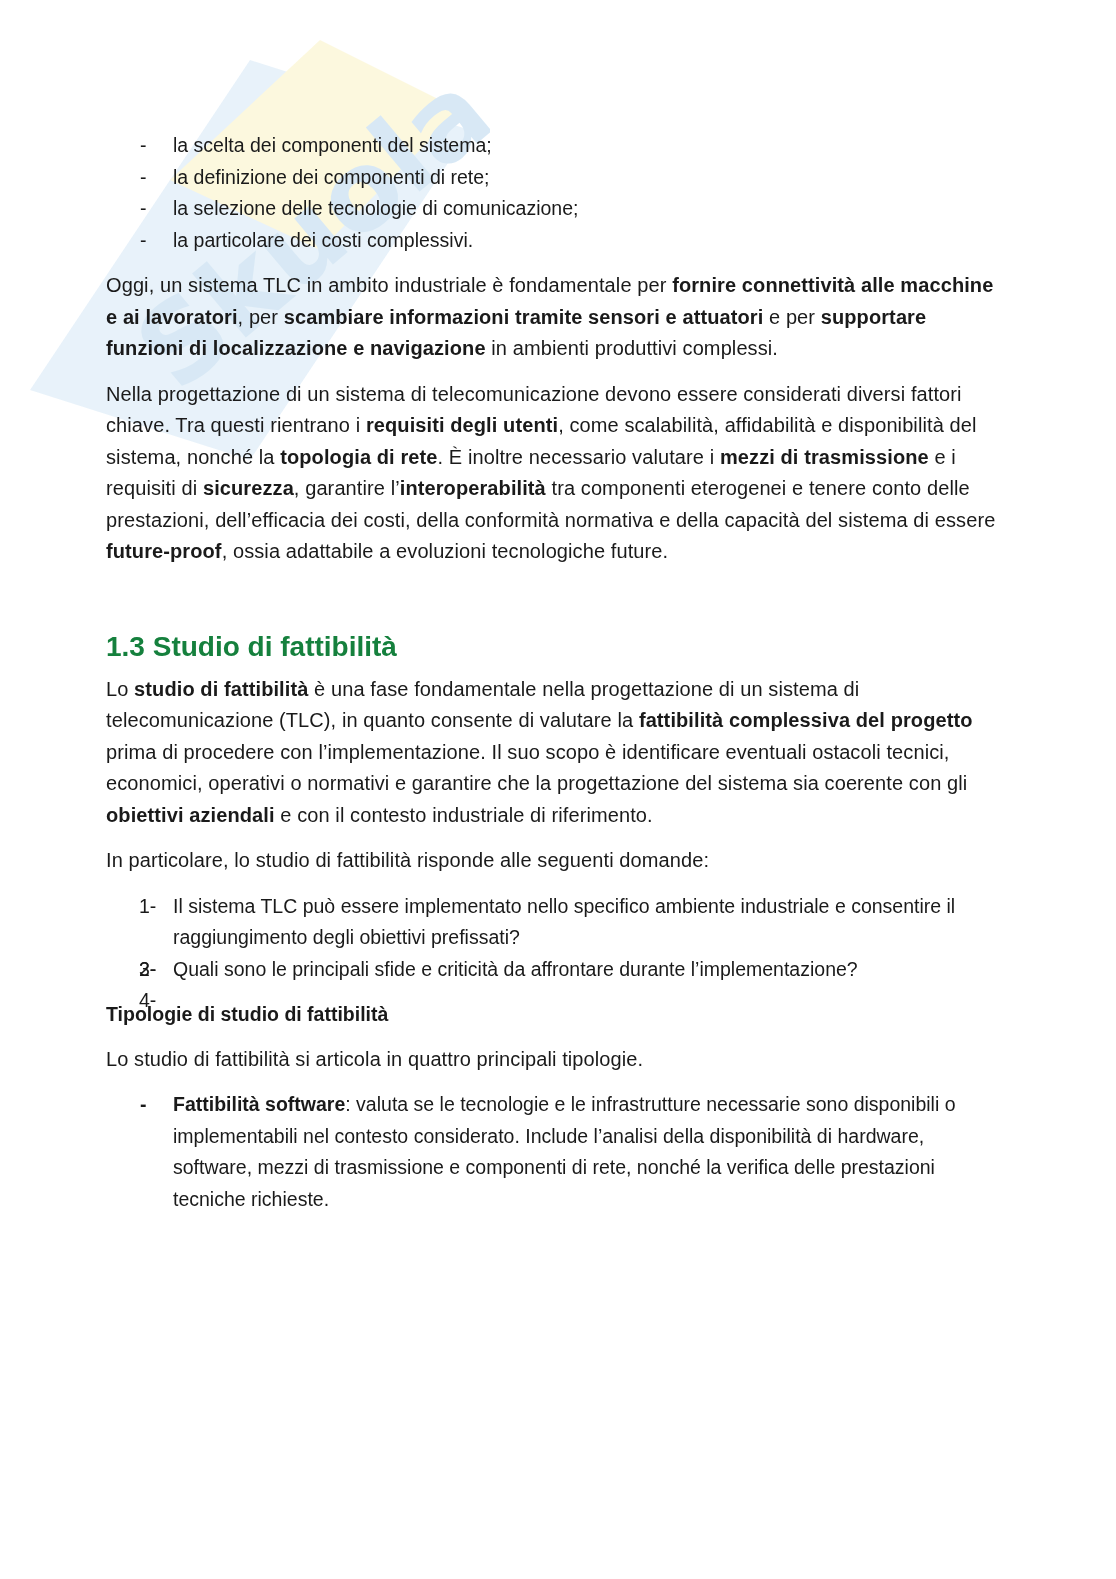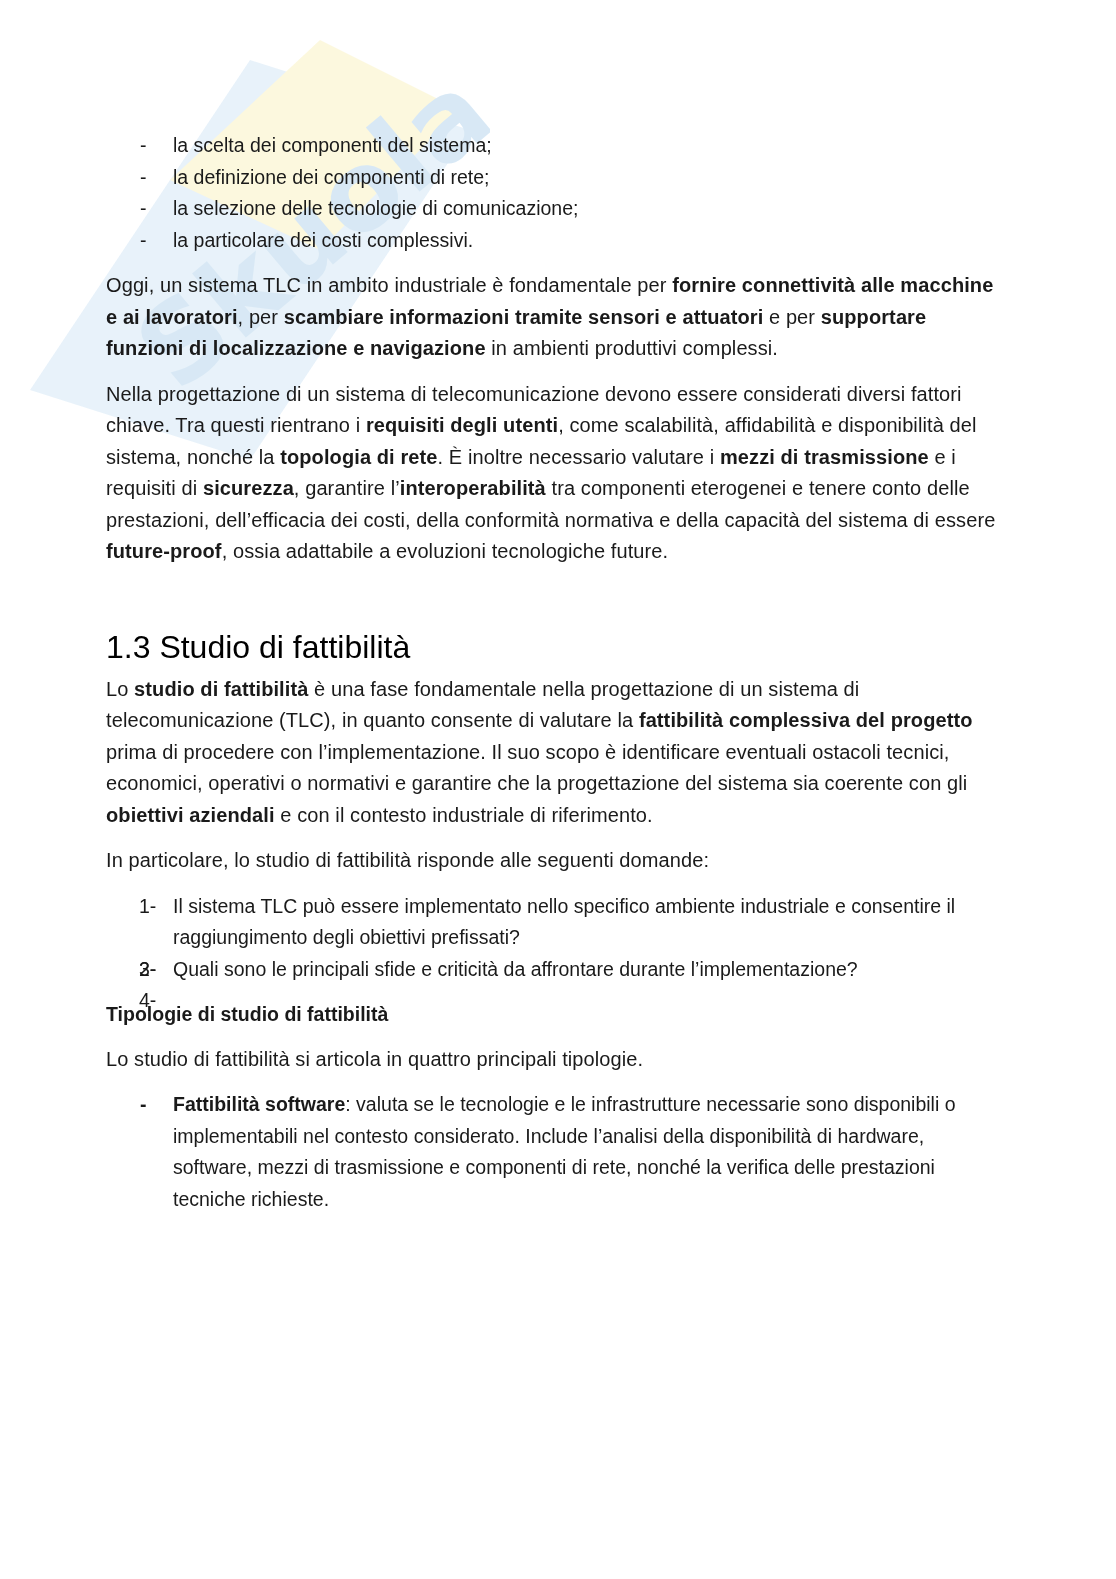--- a/index.html
+++ b/index.html
@@ -14,21 +14,21 @@
   }
   .page { position: absolute; left: 106px; top: 130px; width: 900px; }
   .p { font-size: 20px; line-height: 31.5px; margin: 0 0 14px 0; letter-spacing: 0.1px; }
   .p b { font-weight: bold; }
   ul.dash { list-style: none; margin: 0 0 14px 0; padding: 0; }
   ul.dash li { position: relative; padding-left: 67px; font-size: 19.5px; line-height: 31.5px; }
   ul.dash li .mk { position: absolute; left: 34px; top: 0; }
   ol.num { list-style: none; margin: 0 0 14px 0; padding: 0; }
   ol.num li { position: relative; padding-left: 67px; font-size: 19.5px; line-height: 31.5px; }
   ol.num li .mk { position: absolute; left: 33px; top: 0; }
-  .h2 { font-size: 32px; color: #000000; margin: 62px 0 10px 0; font-weight: normal; line-height: 34px; }
+  .h2 { font-size: 28px; color: #15803d; margin: 62px 0 10px 0; font-weight: bold; line-height: 34px; }
   .h4 { font-size: 19.5px; font-weight: bold; margin: 12px 0 13px 0; line-height: 31.5px; }
 </style>
 </head>
 <body>
 
 <svg class="watermark" viewBox="0 0 470 440">
   <polygon points="10,370 230,40 450,110 230,440" fill="#d6e8f6"></polygon>
   <polygon points="150,160 300,20 440,90 300,230" fill="#fbf3c4"></polygon>
   <text x="120" y="330" font-size="110" font-weight="bold" fill="#b9d7ee" transform="rotate(-40 200 300)" font-family="DejaVu Sans, sans-serif">Skuola</text>
 </svg>

